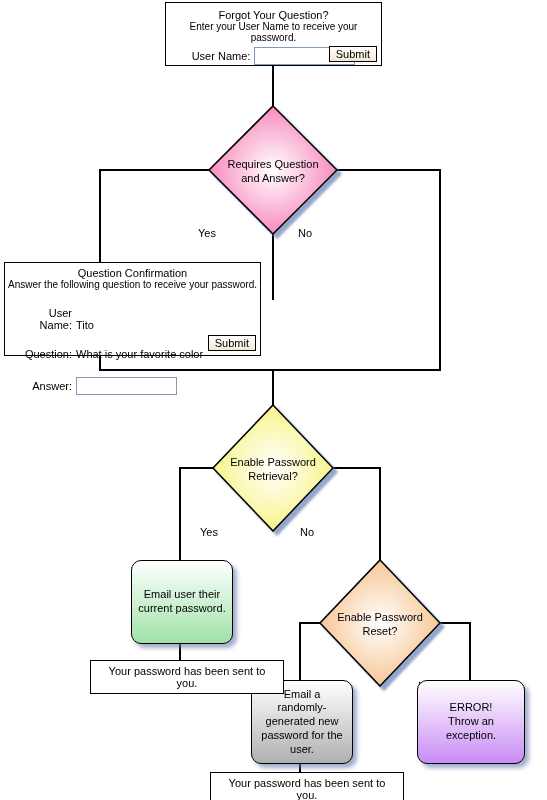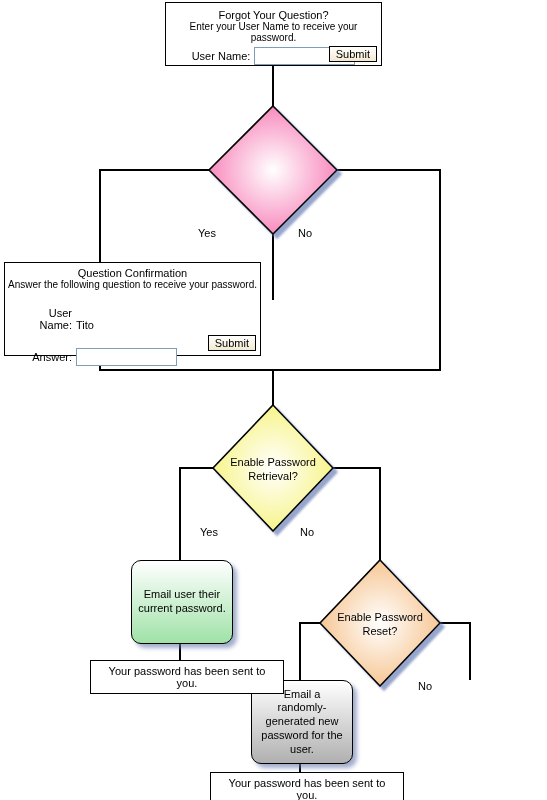--- a/index.html
+++ b/index.html
@@ -89,46 +89,51 @@
     <div>Forgot Your Question?</div>
     <div style="font-size:10px">Enter your User Name to receive your password.</div>
     <div class="form-row">
       <span>User Name:</span>
       <input class="textfield" value="" style="">
     </div>
   </div>
   <button class="btn" style="right:4px;bottom:3px">Submit</button>
 </div>
 
+<div class="dlabel" style="left:225px;top:158px;width:96px">Requires Question<br>and Answer?</div>
 <div class="dlabel" style="left:227px;top:456px;width:92px">Enable Password<br>Retrieval?</div>
 <div class="dlabel" style="left:334px;top:611px;width:92px">Enable Password<br>Reset?</div>
 
 <div class="branch" style="left:198px;top:227px">Yes</div>
 <div class="branch" style="left:298px;top:227px">No</div>
 <div class="branch" style="left:200px;top:526px">Yes</div>
 <div class="branch" style="left:300px;top:526px">No</div>
 <div class="branch" style="left:306px;top:680px">Yes</div>
 <div class="branch" style="left:418px;top:680px">No</div>
 
 <div class="box" style="left:4px;top:262px;width:255px;height:92px">
   <div style="text-align:center;margin-top:4px">Question Confirmation</div>
   <div style="text-align:center;font-size:10px">Answer the following question to receive your password.</div>
   <div class="labelline"><span class="lbl">User Name:</span><span>Tito</span></div>
+  <div class="labelline"><span class="lbl">Question:</span><span>What is your favorite color</span></div>
   <div class="labelline" style="display:flex;align-items:center">
         <span class="lbl">Answer:</span>
         <input class="textfield2" value="" style="">
       </div>
   <button class="btn" style="right:4px;bottom:4px">Submit</button>
 </div>
 
 <div class="rbox shadow" style="left:131px;top:560px;width:100px;height:82px;background:linear-gradient(#fff,#9fe2a7)">
   <div class="txt">Email user their<br>current password.</div>
 </div>
 
 <div class="rbox shadow" style="left:251px;top:680px;width:100px;height:82px;background:linear-gradient(#fff,#b0b0b0)">
   <div class="txt">Email a randomly-<br>generated new<br>password for the<br>user.</div>
 </div>
 
+<div class="rbox shadow" style="left:417px;top:680px;width:106px;height:82px;background:linear-gradient(#fff,#c98cf5)">
+  <div class="txt">ERROR!<br>Throw an exception.</div>
+</div>
 
 <div class="msgbox" style="left:90px;top:660px;width:180px">Your password has been sent to you.</div>
 <div class="msgbox" style="left:210px;top:772px;width:180px">Your password has been sent to you.</div>
 
 </div>
 
 </body></html>

